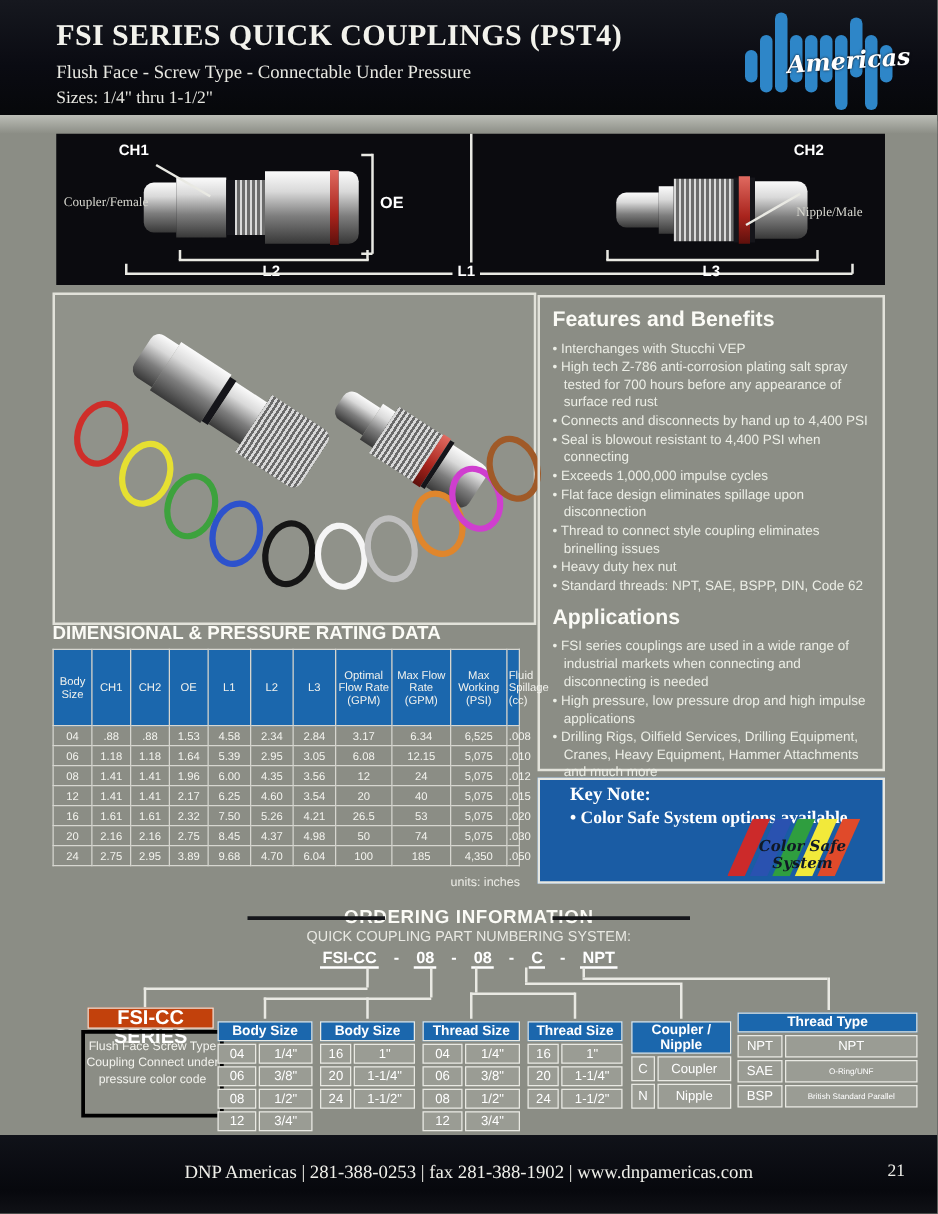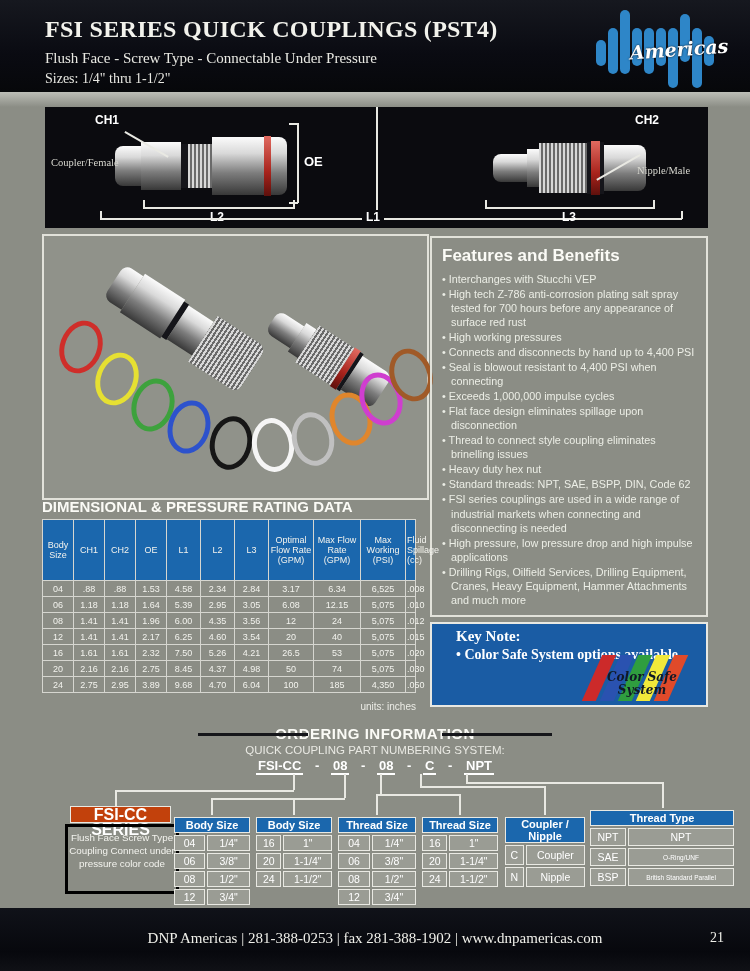--- a/index.html
+++ b/index.html
@@ -212,29 +212,29 @@
     <div class="ring" style="left: 286px; top: 156px; transform: rotate(-16deg); border-color: rgb(224, 134, 44);"></div>
     <div class="ring" style="left: 316px; top: 136px; transform: rotate(-18deg); border-color: rgb(207, 62, 207);"></div>
     <div class="ring" style="left: 346px; top: 112px; transform: rotate(-20deg); border-color: rgb(160, 90, 40);"></div>
   </div>
 
   <div id="feat-panel">
     <div class="panel-h">Features and Benefits</div>
     <ul class="blist">
         <li>Interchanges with Stucchi VEP</li>
         <li>High tech Z-786 anti-corrosion plating salt spray tested for 700 hours before any appearance of surface red rust</li>
-        <li>High working pressures</li>
         <li>Connects and disconnects by hand up to 4,400 PSI</li>
         <li>Seal is blowout resistant to 4,400 PSI when connecting</li>
         <li>Exceeds 1,000,000 impulse cycles</li>
         <li>Flat face design eliminates spillage upon disconnection</li>
         <li>Thread to connect style coupling eliminates brinelling issues</li>
         <li>Heavy duty hex nut</li>
         <li>Standard threads: NPT, SAE, BSPP, DIN, Code 62</li>
       </ul>
+    <div class="panel-h" style="margin-top:8px;">Applications</div>
     <ul class="blist">
         <li>FSI series couplings are used in a wide range of industrial markets when connecting and disconnecting is needed</li>
         <li>High pressure, low pressure drop and high impulse applications</li>
         <li>Drilling Rigs, Oilfield Services, Drilling Equipment, Cranes, Heavy Equipment, Hammer Attachments and much more</li>
       </ul>
   </div>
 
   <div id="keynote">
     <div id="kn-title">Key Note:</div>
     <div id="kn-item">• Color Safe System options available</div>

